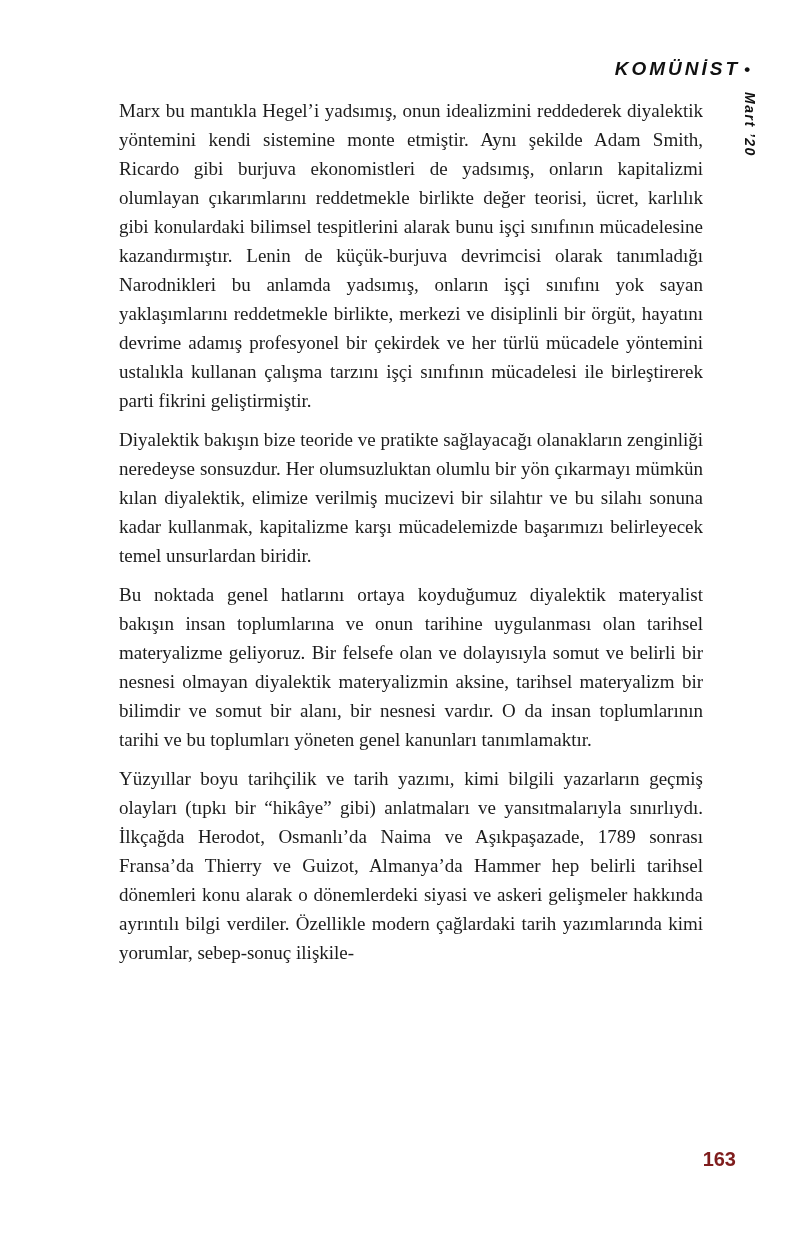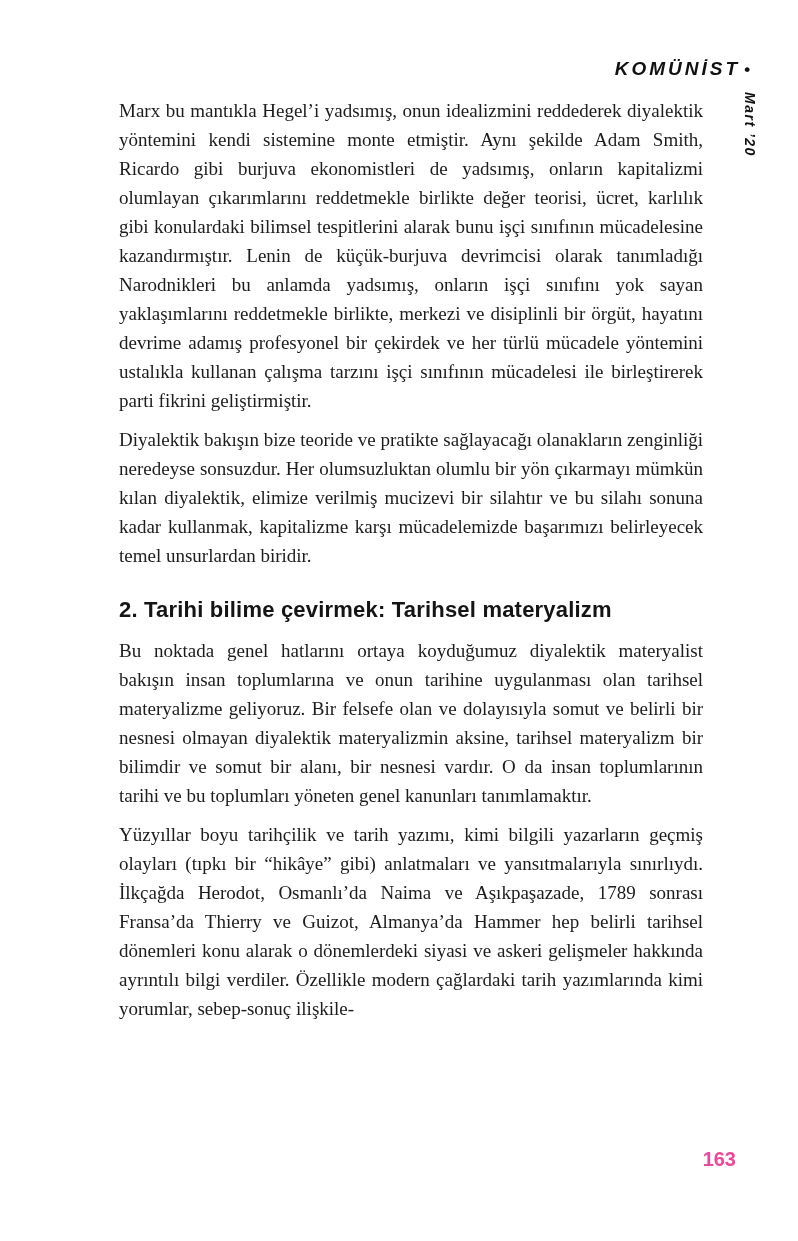--- a/index.html
+++ b/index.html
@@ -69,37 +69,36 @@
     margin: 26px 0 12px 0;
     letter-spacing: 0.2px;
   }
   .page-number {
     position: absolute;
     top: 1148px;
     right: 74px;
     font-family: "Liberation Sans", sans-serif;
     font-weight: 700;
     font-size: 20px;
-    color: #ec4899;
+    color: #7f1d1d;
   }
 </style>
 </head>
 <body>
 
 <div class="page">
 
   <div class="running-header">
     <span>KOMÜNİST</span><span class="bullet">•</span>
   </div>
 
   <div class="issue-date">Mart ’20</div>
 
   <main class="content">
     <p>Marx bu mantıkla Hegel’i yadsımış, onun idealizmini reddederek diyalektik yöntemini kendi sistemine monte etmiştir. Aynı şekilde Adam Smith, Ricardo gibi burjuva ekonomistleri de yadsımış, onların kapitalizmi olumlayan çıkarımlarını reddetmekle birlikte değer teorisi, ücret, karlılık gibi konulardaki bilimsel tespitlerini alarak bunu işçi sınıfının mücadelesine kazandırmıştır. Lenin de küçük-burjuva devrimcisi olarak tanımladığı Narodnikleri bu anlamda yadsımış, onların işçi sınıfını yok sayan yaklaşımlarını reddetmekle birlikte, merkezi ve disiplinli bir örgüt, hayatını devrime adamış profesyonel bir çekirdek ve her türlü mücadele yöntemini ustalıkla kullanan çalışma tarzını işçi sınıfının mücadelesi ile birleştirerek parti fikrini geliştirmiştir.</p>
     <p>Diyalektik bakışın bize teoride ve pratikte sağlayacağı olanakların zenginliği neredeyse sonsuzdur. Her olumsuzluktan olumlu bir yön çıkarmayı mümkün kılan diyalektik, elimize verilmiş mucizevi bir silahtır ve bu silahı sonuna kadar kullanmak, kapitalizme karşı mücadelemizde başarımızı belirleyecek temel unsurlardan biridir.</p>
-    <h2>2. Tarihi bilime çevirmek: Tarihsel materyalizm</h2>
     <p>Bu noktada genel hatlarını ortaya koyduğumuz diyalektik materyalist bakışın insan toplumlarına ve onun tarihine uygulanması olan tarihsel materyalizme geliyoruz. Bir felsefe olan ve dolayısıyla somut ve belirli bir nesnesi olmayan diyalektik materyalizmin aksine, tarihsel materyalizm bir bilimdir ve somut bir alanı, bir nesnesi vardır. O da insan toplumlarının tarihi ve bu toplumları yöneten genel kanunları tanımlamaktır.</p>
     <p>Yüzyıllar boyu tarihçilik ve tarih yazımı, kimi bilgili yazarların geçmiş olayları (tıpkı bir “hikâye” gibi) anlatmaları ve yansıtmalarıyla sınırlıydı. İlkçağda Herodot, Osmanlı’da Naima ve Aşıkpaşazade, 1789 sonrası Fransa’da Thierry ve Guizot, Almanya’da Hammer hep belirli tarihsel dönemleri konu alarak o dönemlerdeki siyasi ve askeri gelişmeler hakkında ayrıntılı bilgi verdiler. Özellikle modern çağlardaki tarih yazımlarında kimi yorumlar, sebep-sonuç ilişkile-</p>
   </main>
 
   <div class="page-number">163</div>
 
 </div>
 
 </body></html>

